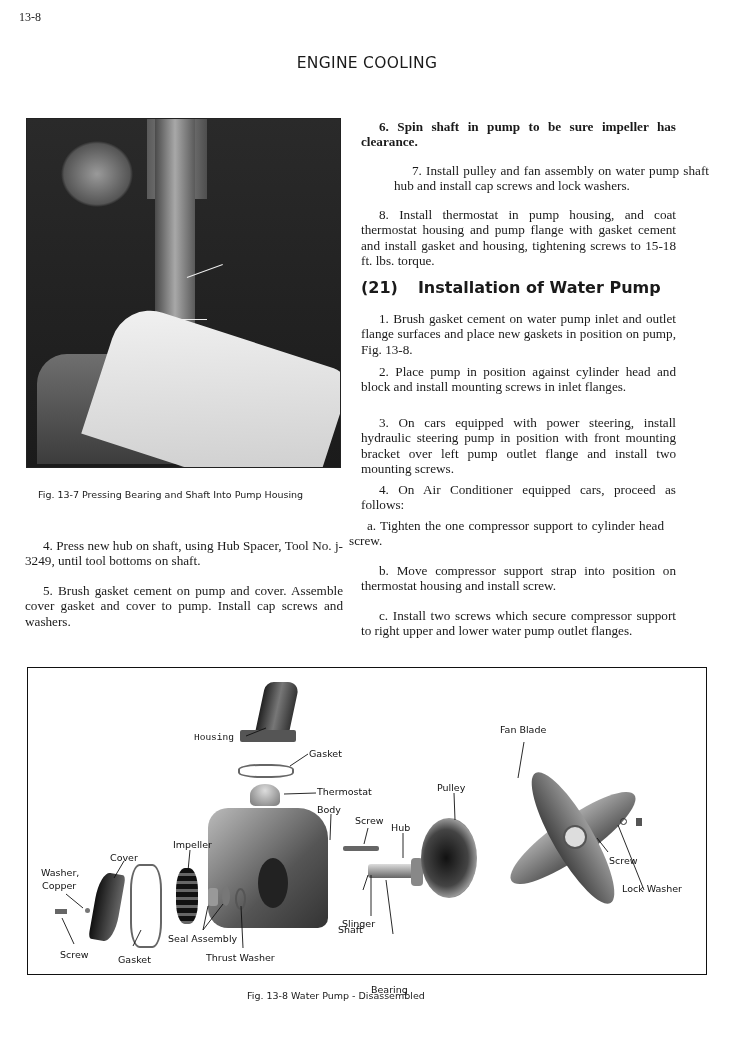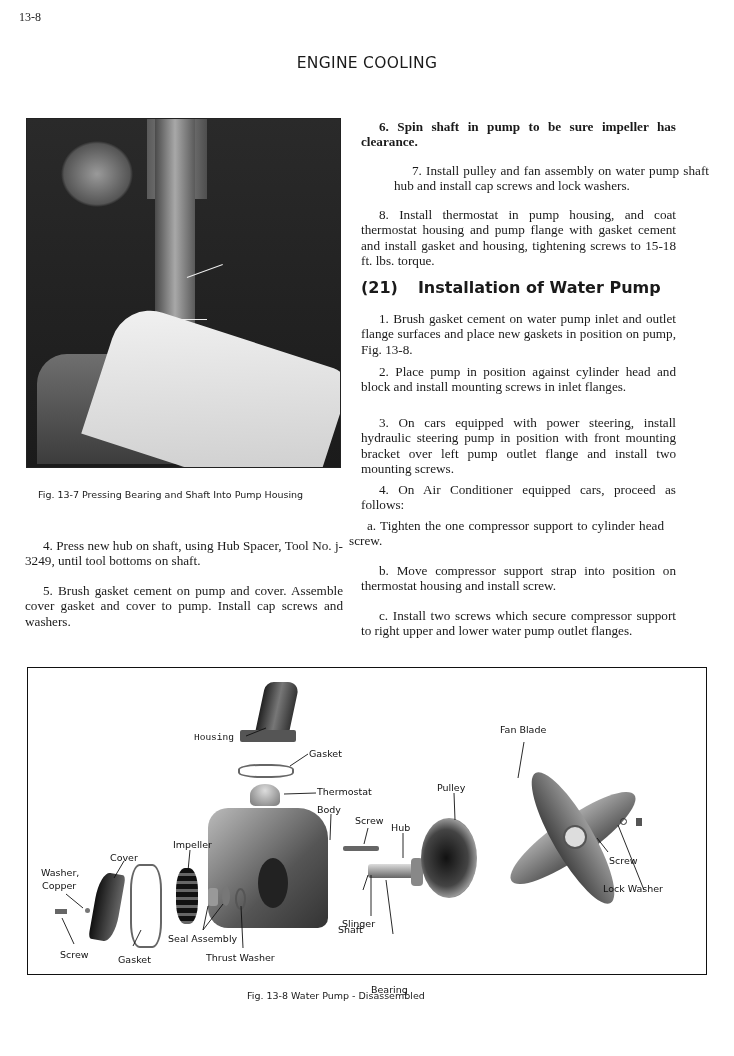--- a/index.html
+++ b/index.html
@@ -116,21 +116,21 @@
 
   <span class="lbl" style="left:166px; top:64px;font-family:Liberation Mono, monospace;">Housing</span>
   <span class="lbl" style="left:281px; top:80px;">Gasket</span>
   <span class="lbl" style="left:289px; top:118px;">Thermostat</span>
   <span class="lbl" style="left:289px; top:136px;">Body</span>
   <span class="lbl" style="left:327px; top:147px;">Screw</span>
   <span class="lbl" style="left:363px; top:154px;">Hub</span>
   <span class="lbl" style="left:409px; top:114px;">Pulley</span>
   <span class="lbl" style="left:472px; top:56px;">Fan Blade</span>
   <span class="lbl" style="left:581px; top:187px;">Screw</span>
-  <span class="lbl" style="left:575px; top:215px;">Lock Washer</span>
+  <span class="lbl" style="left:594px; top:215px;">Lock Washer</span>
   <span class="lbl" style="left:145px; top:171px;">Impeller</span>
   <span class="lbl" style="left:82px; top:184px;">Cover</span>
   <span class="lbl" style="left:13px; top:199px;">Washer,</span>
   <span class="lbl" style="left:14px; top:212px;">Copper</span>
   <span class="lbl" style="left:32px; top:281px;">Screw</span>
   <span class="lbl" style="left:90px; top:286px;">Gasket</span>
   <span class="lbl" style="left:140px; top:265px;text-align:right;">Seal Assembly</span>
   <span class="lbl" style="left:178px; top:284px;">Thrust Washer</span>
   <span class="lbl" style="left:310px; top:227px;margin-top:29px;">Shaft</span>
   <span class="lbl" style="left:314px; top:250px;">Slinger</span>

